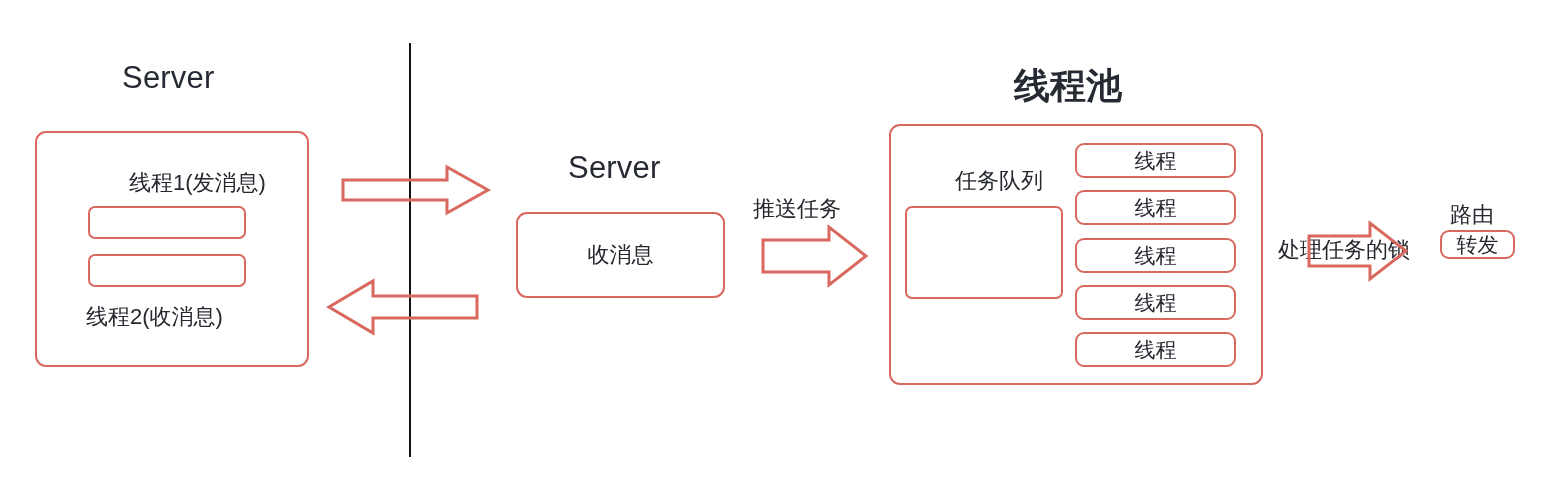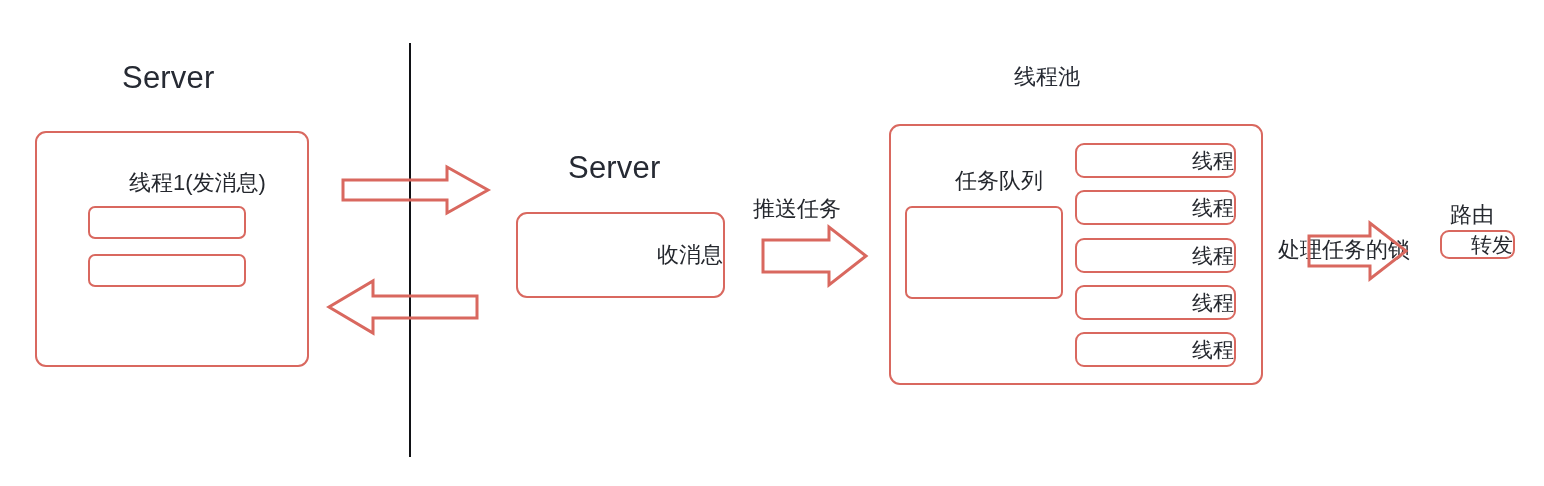--- a/index.html
+++ b/index.html
@@ -22,22 +22,22 @@
 
   
   .title-latin {
     font-size: 31px;
     font-weight: 400;
     color: #262a33;
     letter-spacing: 0.2px;
     white-space: nowrap;
   }
   .title-cjk {
-    font-size: 22px;
-    font-weight: 400;
+    font-size: 36px;
+    font-weight: 700;
     color: #262a33;
     white-space: nowrap;
   }
   .label-cjk {
     font-size: 22px;
     font-weight: 400;
     color: #25282e;
     white-space: nowrap;
   }
   .label-cjk-sm {
@@ -53,21 +53,21 @@
     border: 2px solid #d9685f;
     background: transparent;
   }
   .rbox.r6  { border-radius: 7px; }
   .rbox.r10 { border-radius: 11px; }
   .rbox.r8  { border-radius: 9px; }
 
   .centered-box {
     display: flex;
     align-items: center;
-    justify-content: flex-end;
+    justify-content: center;
   }
 
   
   .divider {
     width: 2px;
     background: #111216;
   }
 
   
   .watermark {
@@ -91,20 +91,21 @@
   <div class="abs label-cjk" style="left:93px; top:168px;margin-left:36px;">线程1(发消息)</div>
 
   <div class="abs rbox r6 centered-box" style="left:88px; top:206px; width:158px; height:33px;">
     <span class="label-cjk-sm"></span>
   </div>
 
   <div class="abs rbox r6 centered-box" style="left:88px; top:254px; width:158px; height:33px;">
     <span class="label-cjk-sm"></span>
   </div>
 
+  <div class="abs label-cjk" style="left:86px; top:302px;">线程2(收消息)</div>
 
   <div class="abs divider" style="left:409px; top:43px; height:414px;"></div>
 
   <div class="abs" style="left:341px; top:164px;">
     <svg width="150" height="52" viewBox="0 0 150 52">
       <path d="M2,16 L106,16 L106,3 L147,26 L106,49 L106,36 L2,36 Z" fill="none" stroke="#d9685f" stroke-width="3" stroke-linejoin="miter"></path>
     </svg>
   </div>
 
   <div class="abs" style="left:326px; top:278px;">

